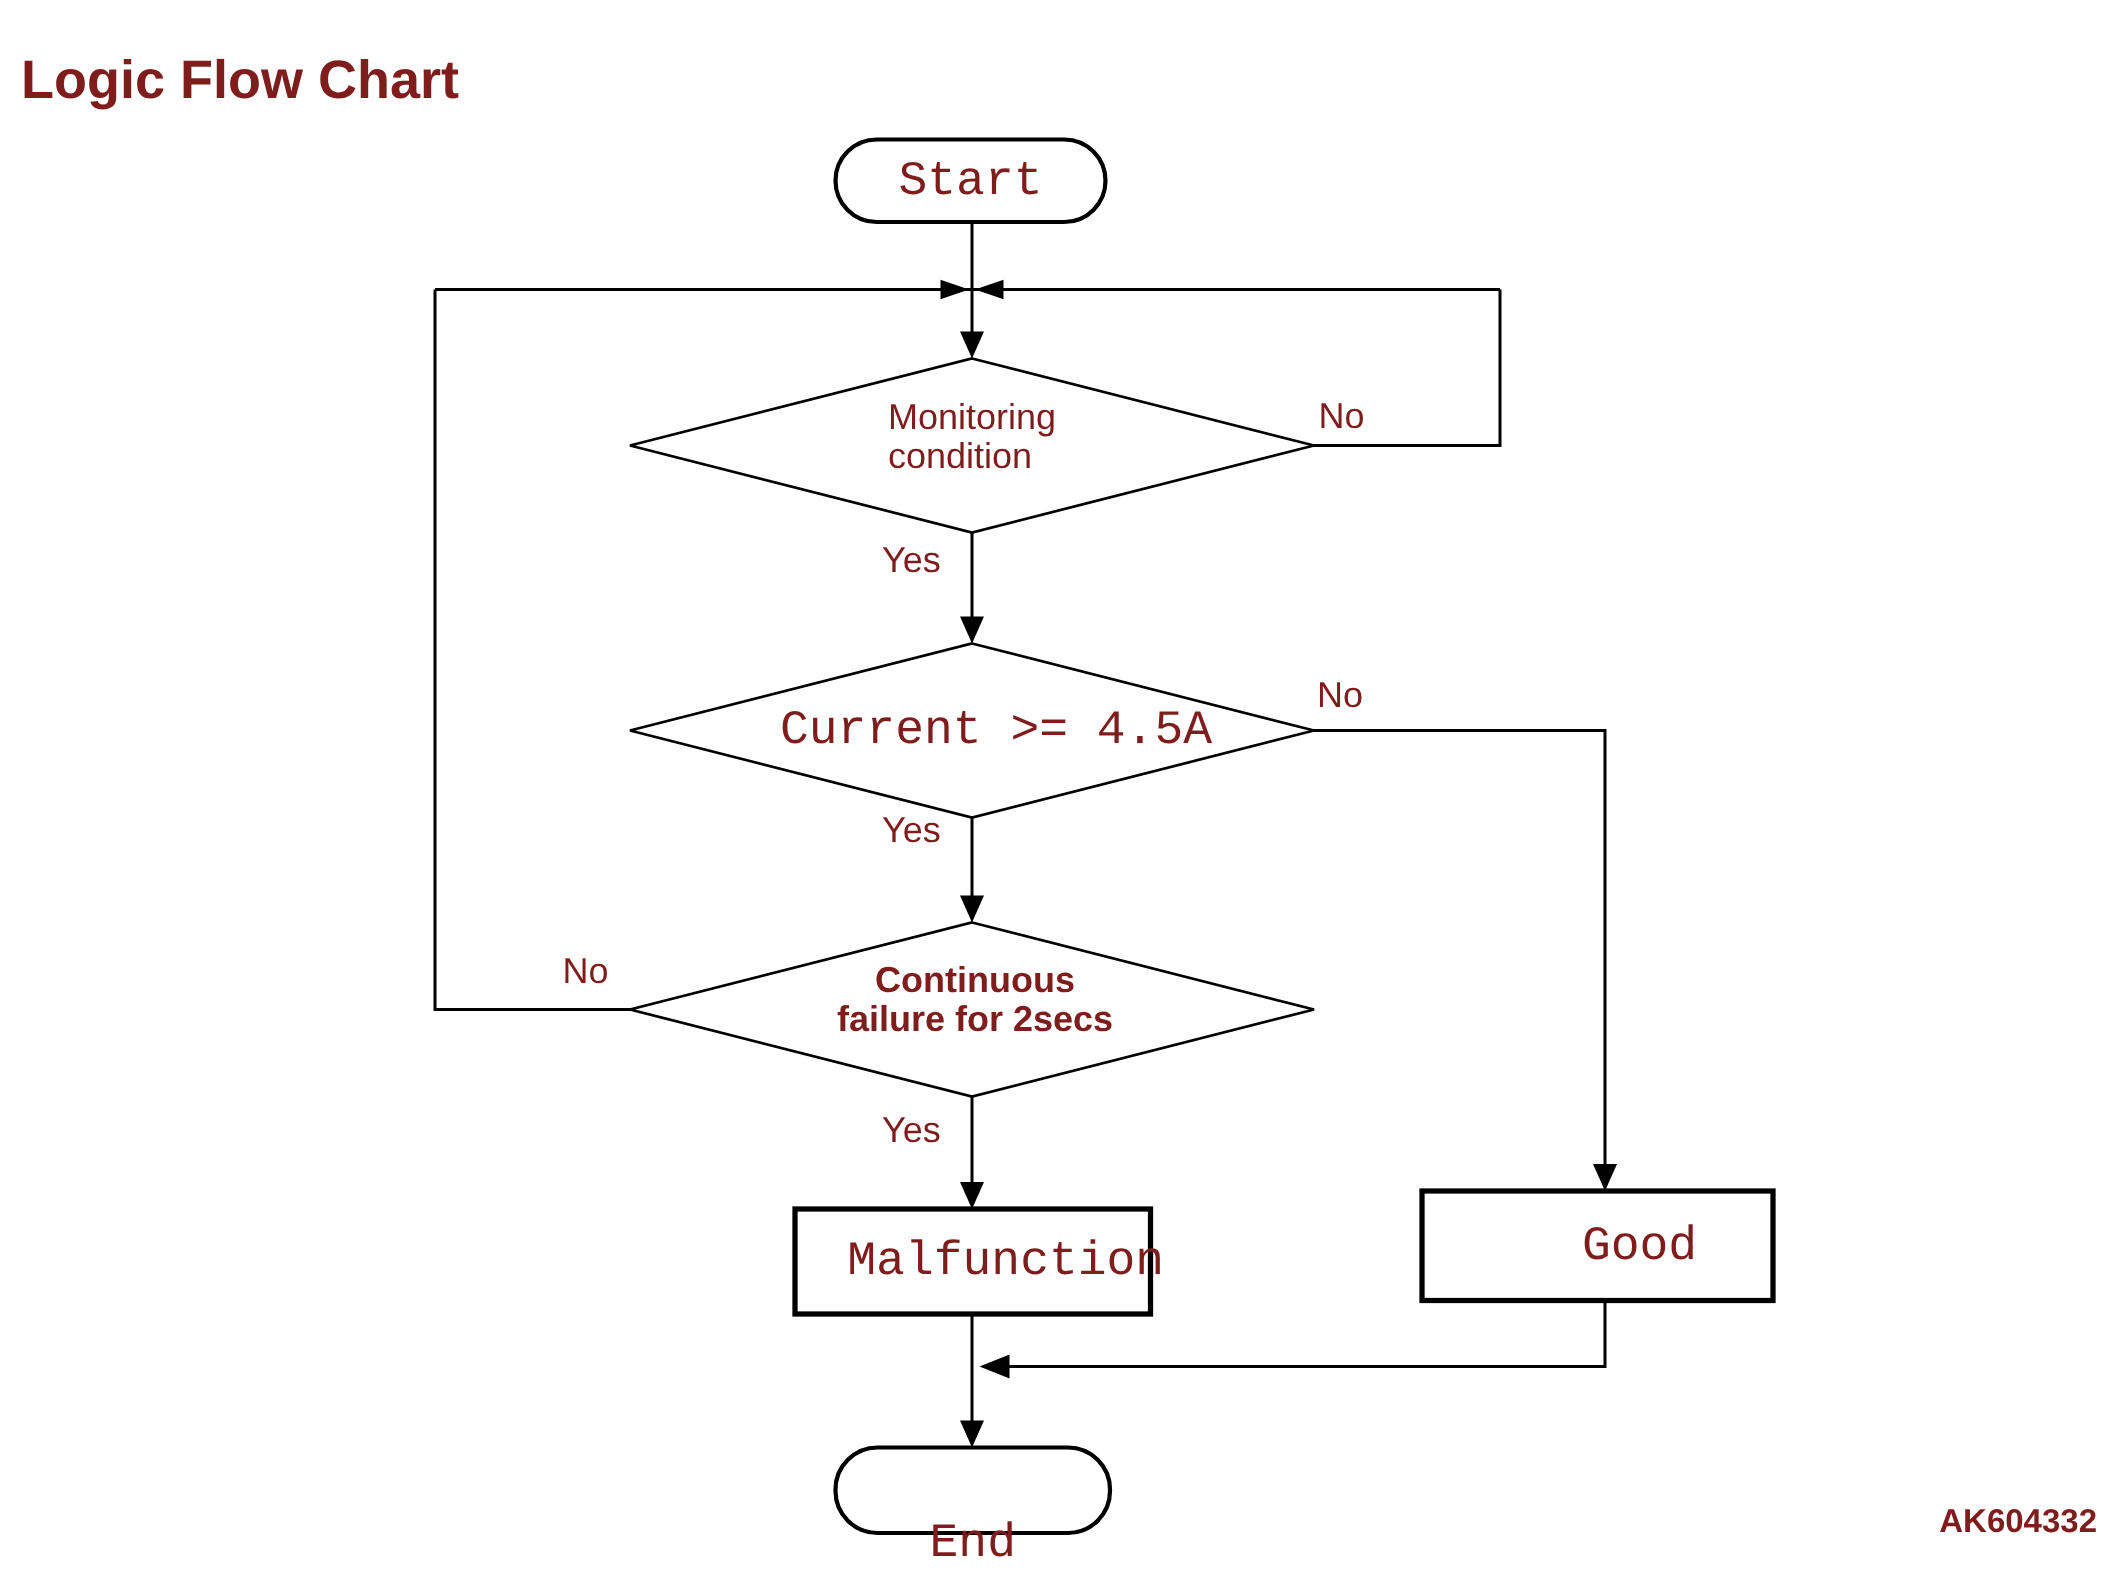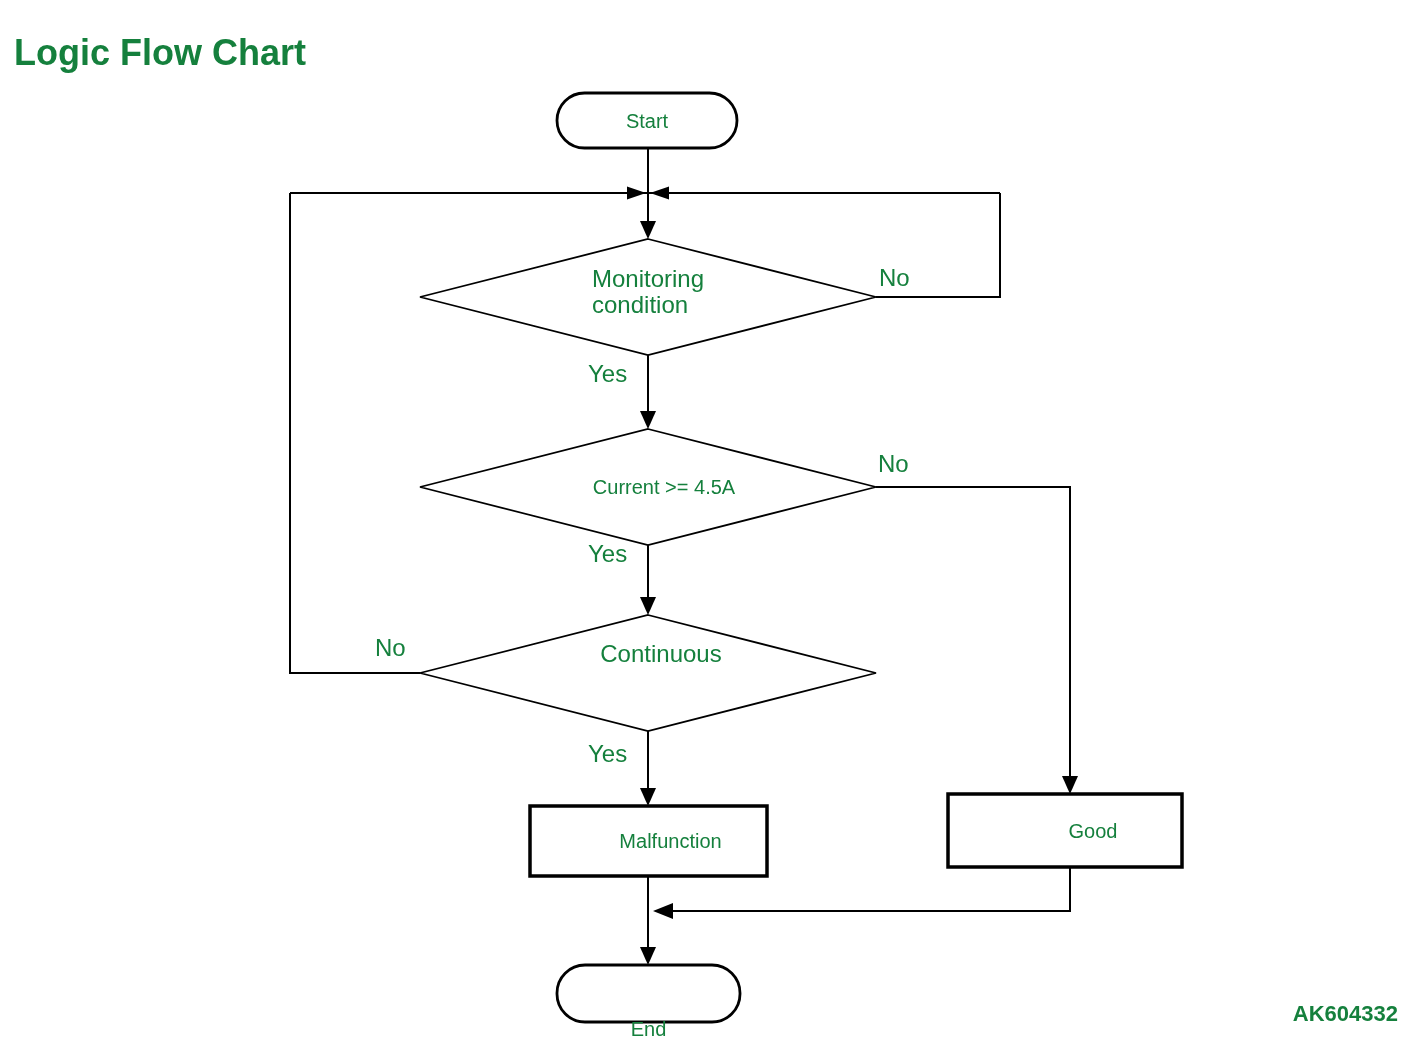--- a/index.html
+++ b/index.html
@@ -2,21 +2,21 @@
 <html><head>
 <meta charset="utf-8">
 <style>
   html, body { margin: 0; padding: 0; background: #ffffff; }
   .canvas {
     position: relative;
     width: 1408px;
     height: 1052px;
     background: #ffffff;
     font-family: "Liberation Sans", sans-serif;
-    color: #15803d;
+    color: #7f1d1d;
     overflow: hidden;
   }
   .canvas svg { position: absolute; left: 0; top: 0; }
   .page-title {
     position: absolute;
     left: 14px;
     top: 8px;
     font-size: 36px;
     font-weight: bold;
     letter-spacing: 0px;
@@ -30,24 +30,25 @@
     text-align: right;
     font-size: 22px;
     font-weight: bold;
     white-space: nowrap;
   }
   .node-lbl {
     position: absolute;
     display: flex;
     align-items: center;
     justify-content: center;
-    font-size: 20px;
+    font-size: 32px;
     line-height: 26px;
     text-align: center;
     white-space: nowrap;
+    font-family: Liberation Mono, monospace;
   }
   .free-lbl {
     position: absolute;
     font-size: 24px;
     line-height: 26px;
     white-space: nowrap;
   }
   .two-line { display: block; text-align: center; }
   .two-line span { display: block; }
   .left-align { text-align: left; }
@@ -116,22 +117,23 @@
   <div class="free-lbl" style="left:879px; top:265px;">No</div>
 
   <div class="free-lbl" style="left:588px; top:361px;">Yes</div>
 
   <div class="node-lbl" style="left:512px; top:474px; width:304px; height:26px;">Current &gt;= 4.5A</div>
 
   <div class="free-lbl" style="left:878px; top:451px;">No</div>
 
   <div class="free-lbl" style="left:588px; top:541px;">Yes</div>
 
-  <div class="free-lbl two-line" style="left:509px; top:641px; width:304px;">
+  <div class="free-lbl two-line" style="left:498px; top:641px; width:304px;font-weight:bold;">
     <span>Continuous</span>
+    <span>failure for 2secs</span>
   </div>
 
   <div class="free-lbl" style="left:375px; top:635px;">No</div>
 
   <div class="free-lbl" style="left:588px; top:741px;">Yes</div>
 
   <div class="node-lbl" style="left:530px; top:806px; width:281px; height:70px;">Malfunction</div>
 
   <div class="node-lbl" style="left:948px; top:794px; width:234px; height:73px;padding-left:28px;">Good</div>
 

